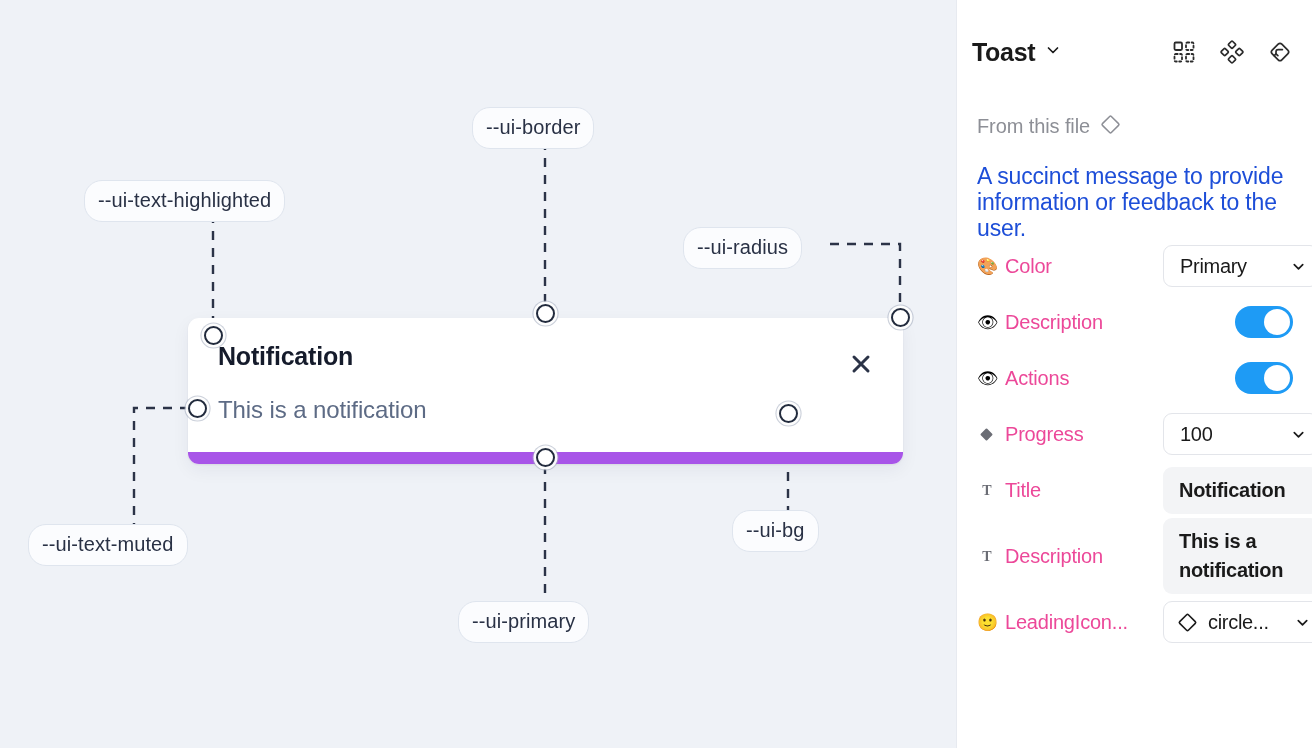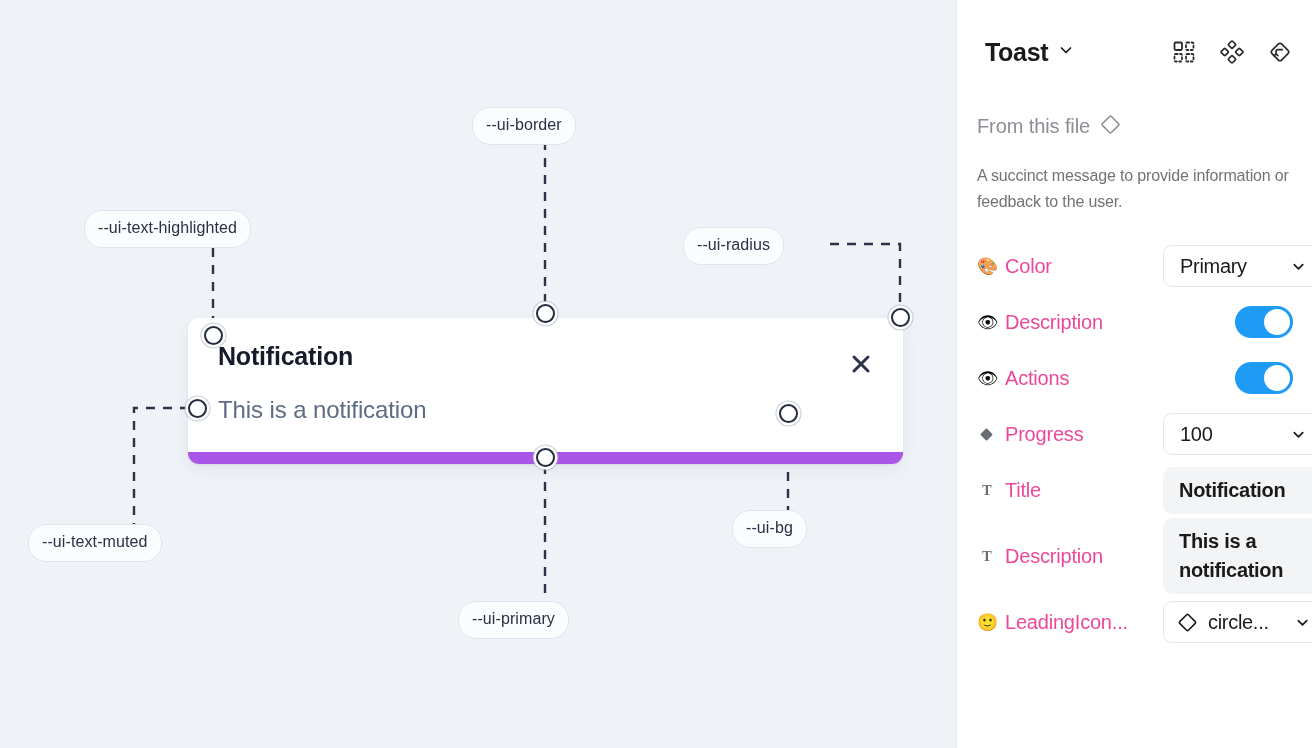--- a/index.html
+++ b/index.html
@@ -39,21 +39,21 @@
     pointer-events: none;
   }
 
   
   .token-pill {
     position: absolute;
     background: #fbfcfe;
     border: 1px solid #dfe5ee;
     border-radius: 18px;
     color: #293145;
-    font-size: 16px;
+    font-size: 20px;
     line-height: 1;
     padding: 9px 13px 11px 13px;
     white-space: nowrap;
     box-sizing: border-box;
     letter-spacing: .1px;
   }
 
   
   .anchor {
     position: absolute;
@@ -127,21 +127,21 @@
     border-left: 1px solid #e7eaf0;
   }
 
   #panel-header {
     position: absolute;
     left: 0; top: 0;
     width: 356px;
     height: 104px;
     display: flex;
     align-items: center;
-    padding: 0 20px 0 28px;
+    padding: 0 20px 0 15px;
     box-sizing: border-box;
   }
   #panel-title-wrap {
     display: flex;
     align-items: center;
     gap: 10px;
     cursor: pointer;
   }
   #panel-title {
     font-size: 25px;
@@ -177,23 +177,23 @@
     font-size: 20px;
     color: #8d8f96;
     letter-spacing: -.1px;
   }
 
   #panel-desc {
     position: absolute;
     left: 20px;
     top: 163px;
     width: 326px;
-    font-size: 16px;
+    font-size: 23px;
     line-height: 26px;
-    color: #737373;
+    color: #1d4ed8;
     letter-spacing: -.15px;
   }
 
   #prop-list {
     position: absolute;
     left: 0;
     top: 238px;
     width: 356px;
   }
   .prop-row {
@@ -331,21 +331,21 @@
         <path d="M830 244 L900 244 L900 310"></path>
 
         <path d="M189 408 L134 408 L134 525"></path>
 
         <path d="M545 465 L545 602"></path>
 
         <path d="M788 421 L788 539"></path>
       </g>
     </svg>
 
-    <div class="token-pill" style="left:84px; top:180px;margin-top:30px;">--ui-text-highlighted</div>
+    <div class="token-pill" style="left:84px; top:180px;">--ui-text-highlighted</div>
 
     <div class="token-pill" style="left:472px; top:107px;">--ui-border</div>
 
     <div class="token-pill" style="left:683px; top:227px;">--ui-radius</div>
 
     <div class="token-pill" style="left:28px; top:524px;">--ui-text-muted</div>
 
     <div class="token-pill" style="left:458px; top:601px;">--ui-primary</div>
 
     <div class="token-pill" style="left:732px; top:510px;">--ui-bg</div>

